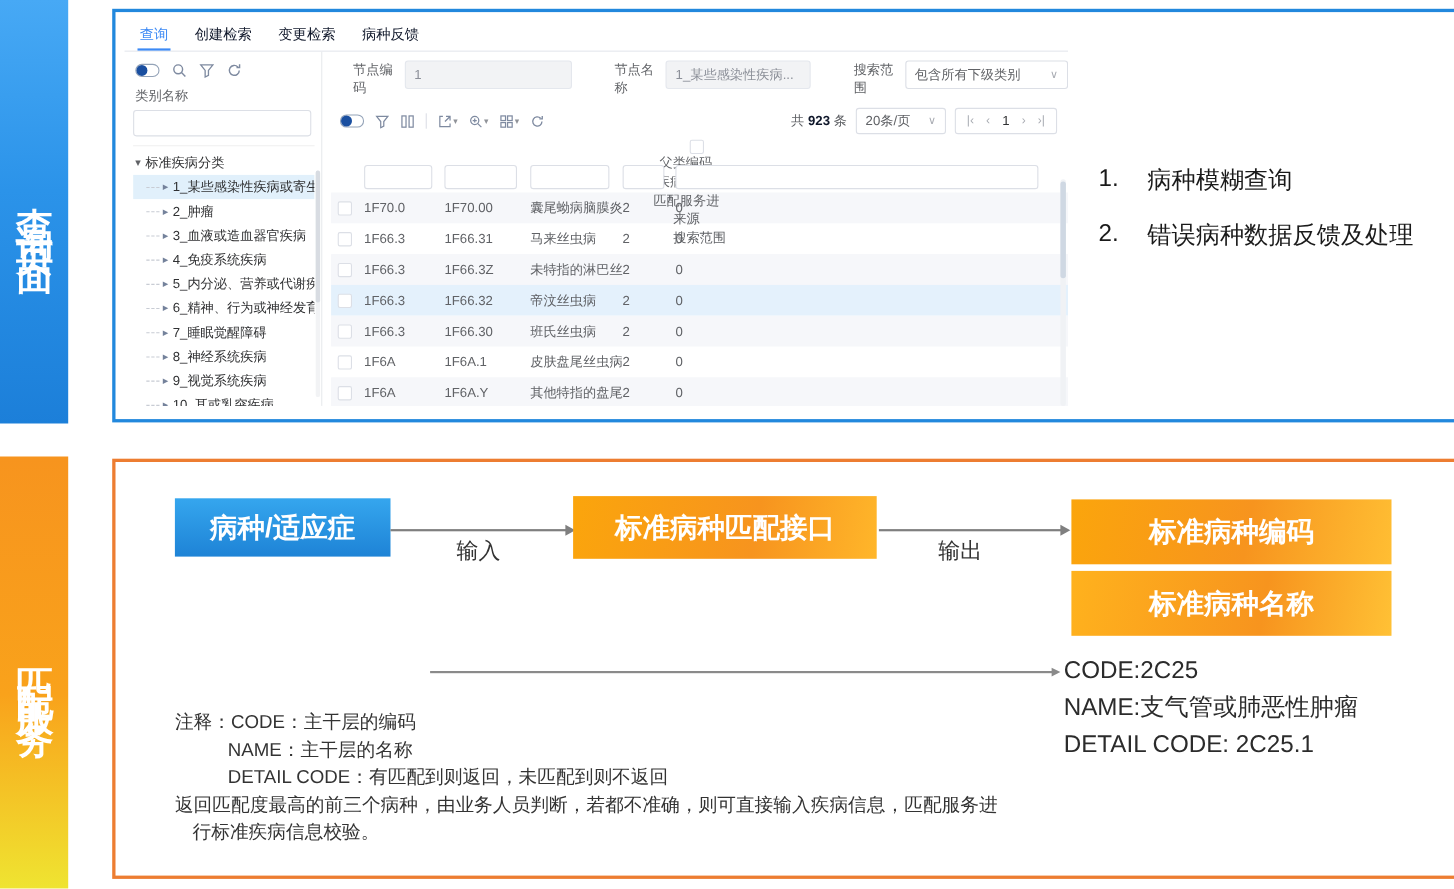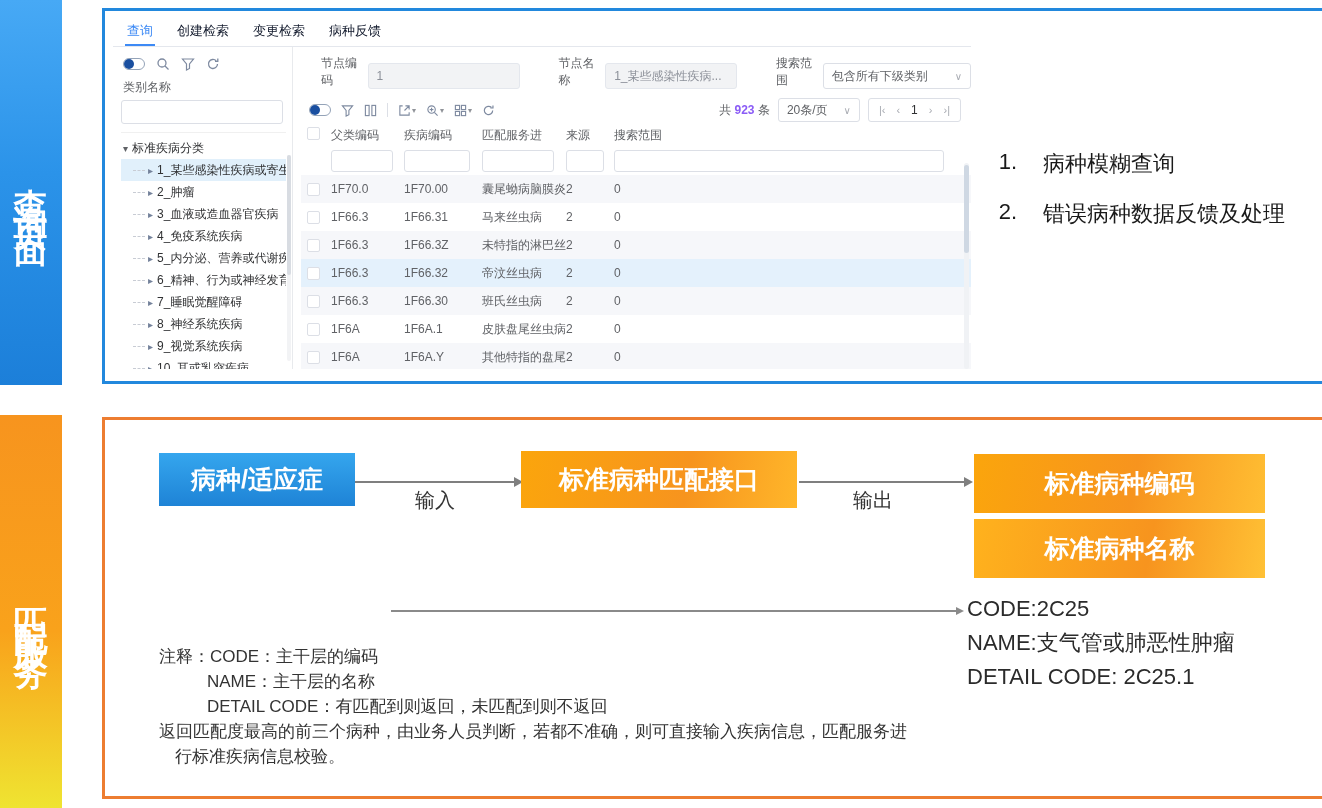--- a/index.html
+++ b/index.html
@@ -37,41 +37,41 @@
   .titem { height:22px; display:flex; align-items:center; padding-left:12px; cursor:pointer; }
   .titem.sel { background:#e1f0fb; }
   .tconn { width:12px; border-top:1px dashed #c8ccd4; margin-right:3px; flex:0 0 auto; }
   .tarrow { color:#74829b; font-size:10px; margin-right:4px; flex:0 0 auto; }
   .tlabel { overflow:hidden; text-overflow:clip; }
   .side-scroll { position:absolute; right:1px; top:108px; width:4px; height:206px; background:#f2f3f5; border-radius:2px; }
   .side-scroll::before { content:""; position:absolute; top:0; left:0; width:4px; height:120px; background:#d8dce2; border-radius:2px; }
 
   
   .main { flex:1; position:relative; padding-left:8px; }
-  .form-row { display:flex; align-items:flex-end; padding:8px 0 6px 20px; font-size:12px; color:#606266; }
+  .form-row { display:flex; align-items:flex-start; padding:8px 0 6px 20px; font-size:12px; color:#606266; }
   .flabel { margin-right:6px; }
   .finput { height:26px; background:#f2f3f5; border:1px solid #e4e7ed; border-radius:3px; color:#8c9099; font-size:12px; padding:0 8px; outline:none; }
   .gap { width:46px; }
   .fselect { width:172px; height:26px; border:1px solid #dcdfe6; border-radius:3px; display:flex; align-items:center; justify-content:space-between; padding:0 8px; background:#fff; color:#606266; cursor:pointer; }
   .chev { color:#a8abb2; font-size:10px; }
   .toolbar-row { display:flex; align-items:center; padding:3px 10px 4px 8px; }
   .t-icons { display:flex; align-items:center; gap:10px; }
   .icon { display:inline-flex; align-items:center; }
   .caret { color:#909399; font-size:8px; margin-left:1px; }
   .tdivider { width:1px; height:14px; background:#dcdfe6; }
   .t-right { margin-left:auto; display:flex; align-items:center; gap:8px; font-size:12px; color:#606266; }
-  .total-num { color:#8b5cf6; font-weight:bold;text-align:right; }
+  .total-num { color:#0f172a; font-weight:bold;text-align:right; }
   .psize { border:1px solid #dcdfe6; border-radius:3px; height:24px; display:flex; align-items:center; gap:16px; padding:0 8px; cursor:pointer; }
   .pager { border:1px solid #dcdfe6; border-radius:3px; height:24px; display:flex; align-items:center; gap:11px; padding:0 10px; color:#a8abb2; font-size:11px; }
   .pager .pg { cursor:pointer; }
   .pager .cur { color:#303133; font-size:12px; }
 
   
   .table { margin-top:1px; font-size:12px; color:#606266; }
-  .hrow { display:flex; align-items:flex-start; height:20px; }
+  .hrow { display:flex; align-items:center; height:20px;flex-direction:column; }
   .frow { display:flex; align-items:center; height:28px; }
   .frow input { height:22px; border:1px solid #dcdfe6; border-radius:3px; outline:none; font-size:12px; padding:0 4px; }
   .drow { display:flex; align-items:center; height:28px; }
   .drow.zebra { background:#f6f7fa; }
   .drow.hl { background:#e4f1fc; }
   .c-cb { width:30px; display:flex; justify-content:flex-start; padding-left:6px; }
   .cb { width:13px; height:13px; border:1px solid #dcdfe6; border-radius:2px; background:#fff; }
   .c0 { width:73px; } .c1 { width:78px; } .c2 { width:84px; } .c3 { width:48px; }
   .c4 { flex:1; }
   .c0 input { width:62px; } .c1 input { width:66px; } .c2 input { width:72px; } .c3 input { width:38px; } .c4 input { width:330px; }

